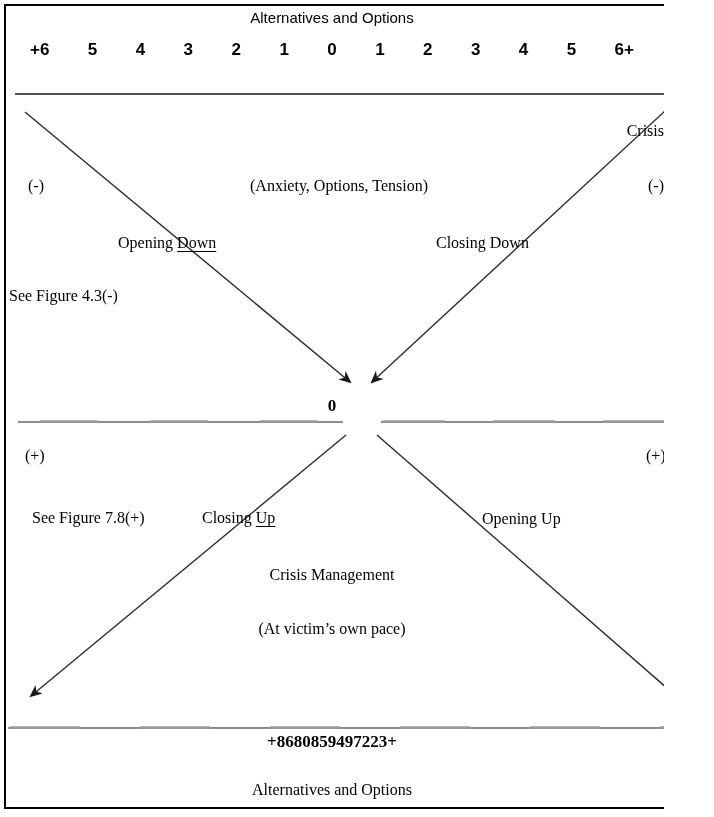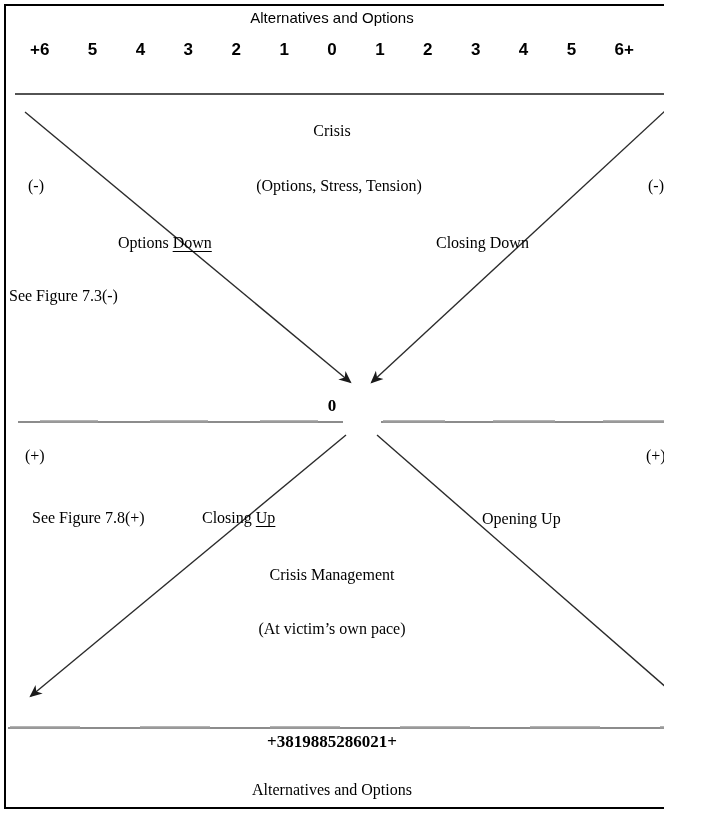--- a/index.html
+++ b/index.html
@@ -78,40 +78,40 @@
     <span>1</span>
     <span>0</span>
     <span>1</span>
     <span>2</span>
     <span>3</span>
     <span>4</span>
     <span>5</span>
     <span>6+</span>
   </div>
 
-  <div class="txt center serif f16" style="top:122px;">Crisis</div>
-  <div class="txt center serif f16" style="top:177px;padding-left:14px;">(Options, Stress, Tension)</div>
+  <div class="txt center serif f16" style="top:122px;text-align:right;">Crisis</div>
+  <div class="txt center serif f16" style="top:177px;padding-left:14px;">(Anxiety, Options, Tension)</div>
 
   <div class="txt serif f16" style="left:28px;top:177px;">(-)</div>
   <div class="txt serif f16" style="left:648px;top:177px;">(-)</div>
 
-  <div class="txt serif f16" style="left:118px;top:234px;"><span>Options </span><span class="squiggle">Down</span></div>
+  <div class="txt serif f16" style="left:118px;top:234px;"><span>Opening </span><span class="squiggle">Down</span></div>
   <div class="txt serif f16" style="left:436px;top:234px;">Closing Down</div>
 
-  <div class="txt serif f16" style="left:9px;top:287px;">See Figure 7.3(-)</div>
+  <div class="txt serif f16" style="left:9px;top:287px;">See Figure 4.3(-)</div>
 
   <div class="txt center serif f17 b" style="top:396px;">0</div>
 
   <div class="txt serif f16" style="left:25px;top:447px;">(+)</div>
   <div class="txt serif f16" style="left:646px;top:447px;">(+)</div>
 
   <div class="txt serif f16" style="left:32px;top:509px;">See Figure 7.8(+)</div>
   <div class="txt serif f16" style="left:202px;top:509px;"><span>Closing </span><span class="squiggle">Up</span></div>
   <div class="txt serif f16" style="left:482px;top:510px;">Opening Up</div>
 
   <div class="txt center serif f16" style="top:620px;">(At victim’s own pace)</div>
   <div class="txt center serif f16" style="top:566px;">Crisis Management</div>
 
-  <div class="txt center serif f17 b" style="top:732px;">+3819885286021+</div>
+  <div class="txt center serif f17 b" style="top:732px;">+8680859497223+</div>
   <div class="txt center serif f16" style="top:781px;">Alternatives and Options</div>
 
   <div id="frame"></div>
 </div>
 
 </body></html>

